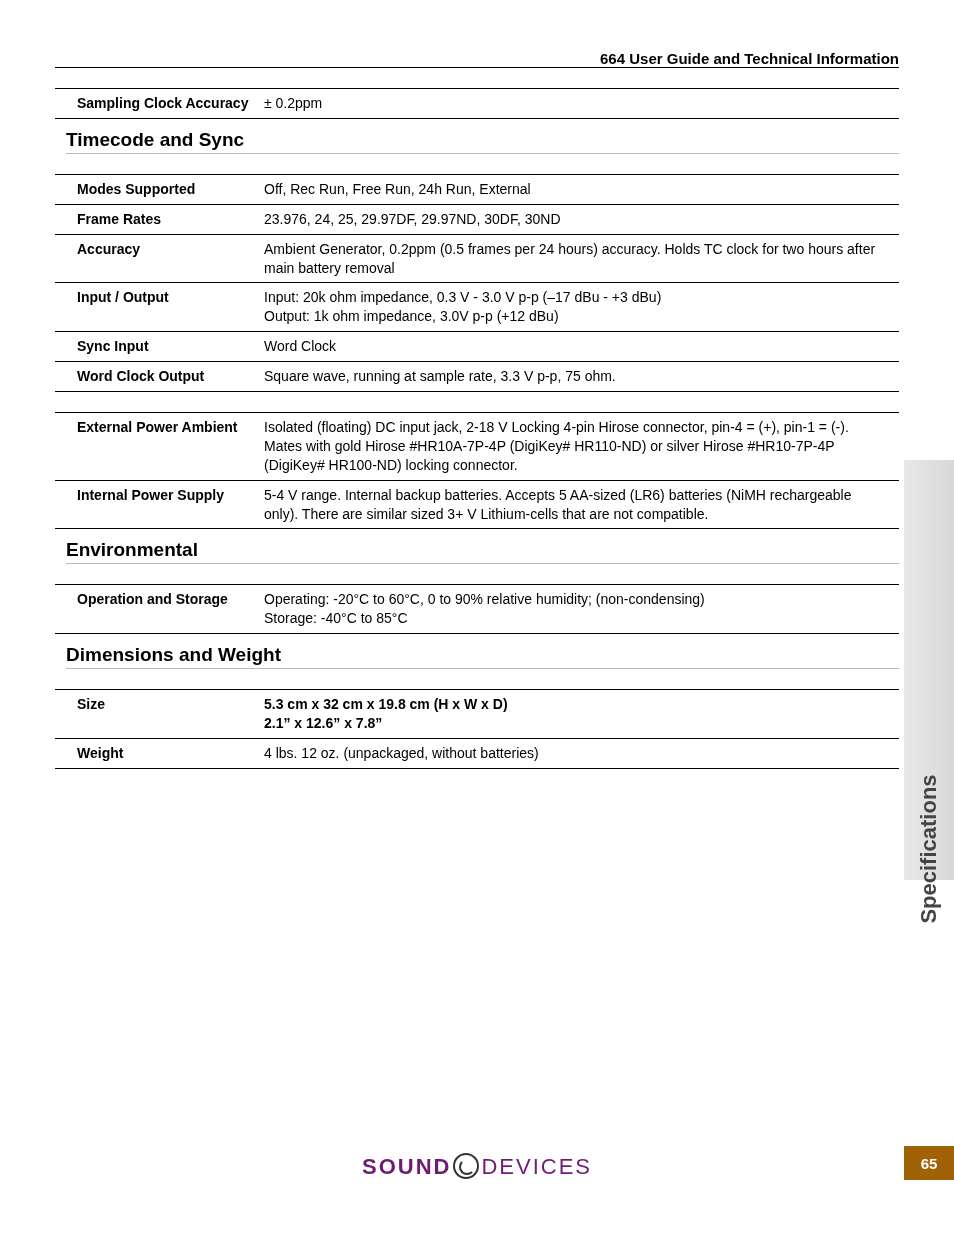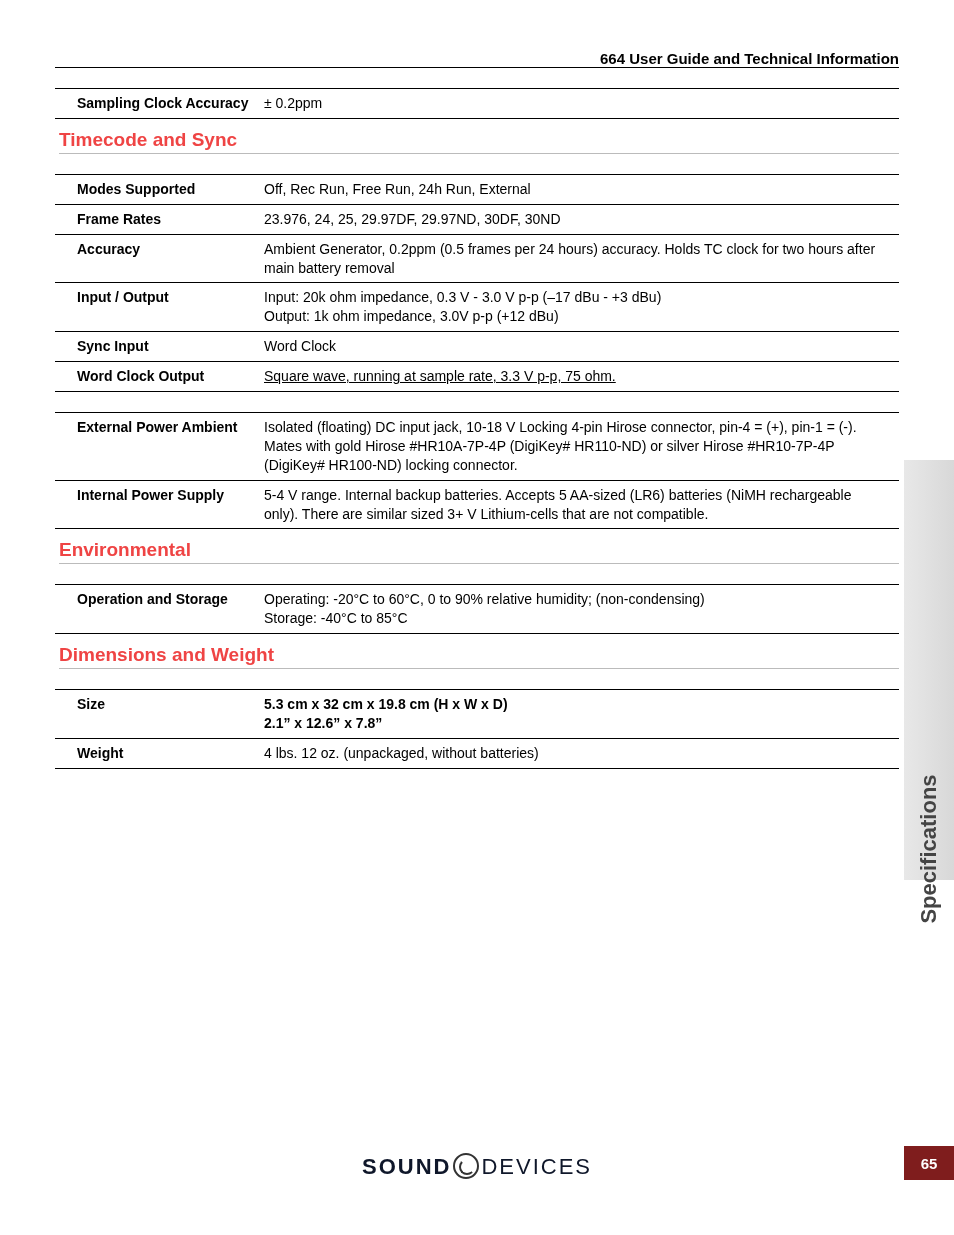--- a/index.html
+++ b/index.html
@@ -17,24 +17,24 @@
     height: 100%;
   }
   .header {
     text-align: right;
     font-size: 15px;
     font-weight: bold;
     border-bottom: 1.5px solid #000;
     margin-bottom: 18px;
   }
   .section-heading {
-    color: #ef4444;
+    color: #000000;
     font-size: 19px;
     font-weight: bold;
-    margin: 10px 0 2px 4px;
+    margin: 10px 0 2px 11px;
     padding-bottom: 2px;
     border-bottom: 1px solid #bbb;
   }
   .spec-table {
     width: 100%;
     border-collapse: collapse;
     font-size: 14px;
     margin-top: 20px;
     margin-bottom: 10px;
   }
@@ -75,37 +75,37 @@
     font-size: 22px;
     font-weight: bold;
     color: #444;
   }
   .page-num-box {
     position: absolute;
     right: 0;
     bottom: 55px;
     width: 50px;
     height: 34px;
-    background: #7f1d1d;
+    background: #a16207;
     color: #fff;
     font-size: 15px;
     font-weight: bold;
     display: flex;
     align-items: center;
     justify-content: center;
   }
   .footer-logo {
     position: absolute;
     bottom: 55px;
     width: 100%;
     left: 0;
     text-align: center;
     font-size: 22px;
     letter-spacing: 1px;
-    color: #0f172a;
+    color: #701a75;
   }
   .footer-logo .bold { font-weight: 900; letter-spacing: 2px; }
   .footer-logo .light { font-weight: 300; letter-spacing: 2px; }
   .footer-logo .swirl {
     display: inline-block;
     width: 26px;
     height: 26px;
     border: 2px solid #333;
     border-radius: 50%;
     vertical-align: -5px;
@@ -160,29 +160,29 @@
             <td class="label">Input / Output</td>
             <td class="value" style="white-space: pre-line;">Input: 20k ohm impedance, 0.3 V - 3.0 V p-p (–17 dBu - +3 dBu)
 Output: 1k ohm impedance, 3.0V p-p (+12 dBu)</td>
           </tr>
           <tr>
             <td class="label">Sync Input</td>
             <td class="value" style="white-space: pre-line;">Word Clock</td>
           </tr>
           <tr>
             <td class="label">Word Clock Output</td>
-            <td class="value" style="white-space: pre-line; text-decoration: underline;">Square wave, running at sample rate, 3.3 V p-p, 75 ohm.</td>
+            <td class="value" style="white-space: pre-line;">Square wave, running at sample rate, 3.3 V p-p, 75 ohm.</td>
           </tr>
         </tbody>
       </table>
       <table class="spec-table">
         <tbody>
           <tr>
             <td class="label">External Power Ambient</td>
-            <td class="value" style="white-space: pre-line;">Isolated (floating) DC input jack, 10-18 V Locking 4-pin Hirose connector, pin-4 = (+), pin-1 = (-). Mates with gold Hirose #HR10A-7P-4P (DigiKey# HR110-ND) or silver Hirose #HR10-7P-4P (DigiKey# HR100-ND) locking connector.</td>
+            <td class="value" style="white-space: pre-line;">Isolated (floating) DC input jack, 2-18 V Locking 4-pin Hirose connector, pin-4 = (+), pin-1 = (-). Mates with gold Hirose #HR10A-7P-4P (DigiKey# HR110-ND) or silver Hirose #HR10-7P-4P (DigiKey# HR100-ND) locking connector.</td>
           </tr>
           <tr>
             <td class="label">Internal Power Supply</td>
             <td class="value" style="white-space: pre-line;">5-4 V range. Internal backup batteries. Accepts 5 AA-sized (LR6) batteries (NiMH rechargeable only). There are similar sized 3+ V Lithium-cells that are not compatible.</td>
           </tr>
         </tbody>
       </table>
       <div class="section-heading">Environmental</div>
       <table class="spec-table">
         <tbody>

